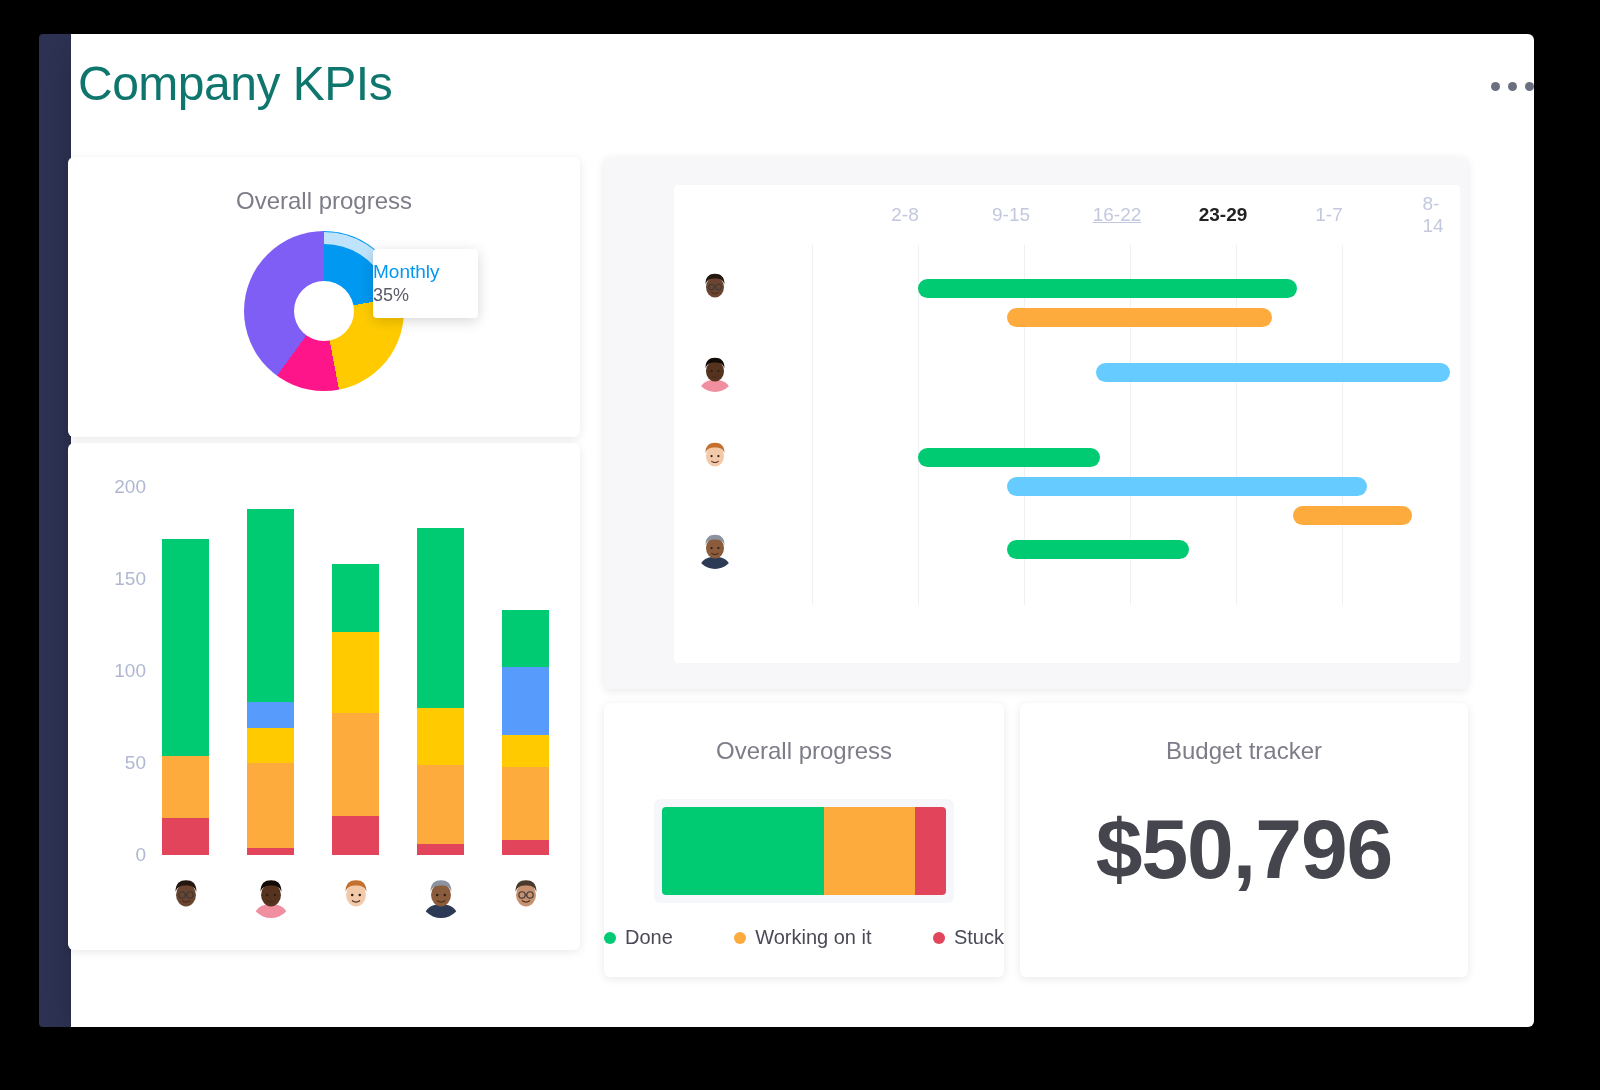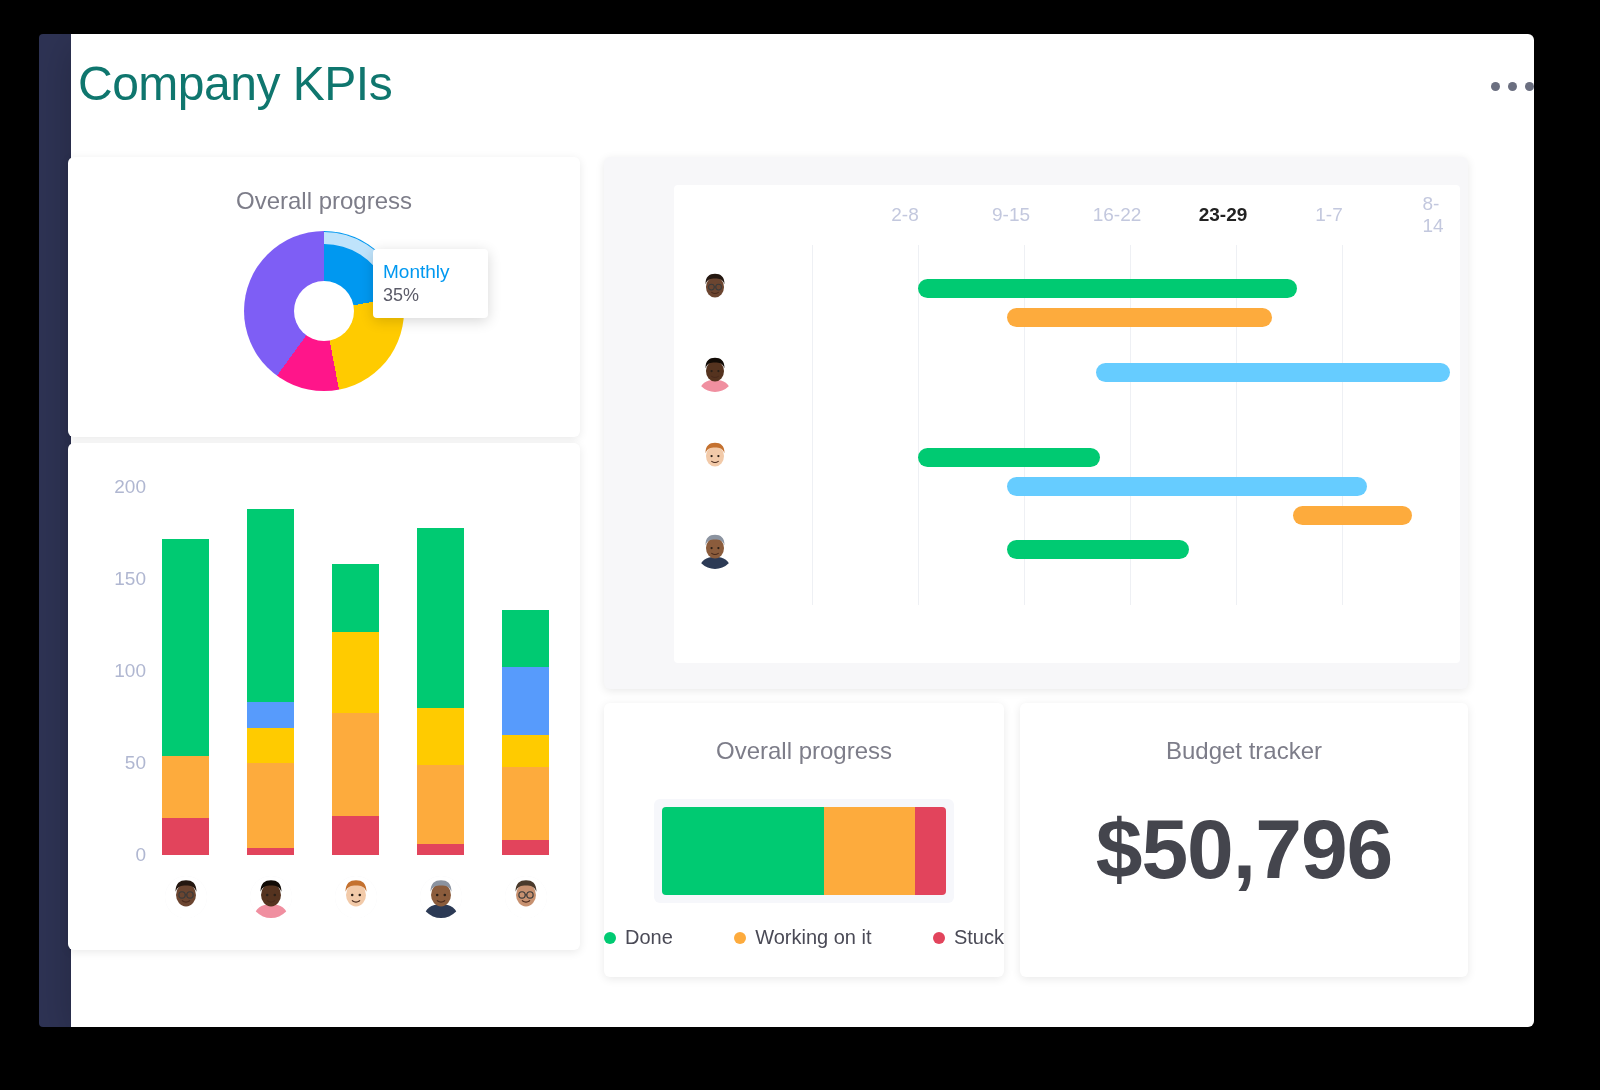--- a/index.html
+++ b/index.html
@@ -65,21 +65,21 @@
     width: 60px; height: 60px; border-radius: 50%; background: #fff;
   }
   .donut-halo {
     position: absolute; left: -5px; top: -5px; width: 170px; height: 170px;
     border-radius: 50%;
   }
   .tooltip {
     position: absolute; left: 129px; top: 18px;
     background: #fff; border-radius: 4px;
     box-shadow: 0 3px 14px rgba(0,0,0,0.16);
-    padding: 12px 38px 12px 10px;
+    padding: 12px 38px 12px 0;
     z-index: 5;
   }
   .tooltip .t-label { color: #0098f0; font-size: 19px; margin-bottom: 2px; }
   .tooltip .t-value { color: #5b5b68; font-size: 18px; }
 
   
   #bar-card { left: 68px; top: 443px; width: 512px; height: 507px; }
   .bar-plot { position: absolute; left: 0; top: 0; width: 512px; height: 507px; }
   .ytick {
     position: absolute; right: 434px;
@@ -286,21 +286,21 @@
           </div>
         </div>
     </div>
   </div>
 
   <div class="card" id="gantt-card">
     <div class="gantt-inner">
       <div class="gantt-head" id="gantt-head">
           <div class="gantt-col-label" style="left: 191px;">2-8</div>
           <div class="gantt-col-label" style="left: 297px;">9-15</div>
-          <div class="gantt-col-label" style="left: 403px;">16-22</div>
+          <div class="gantt-col-label" style="left: 403px; text-decoration: underline;">16-22</div>
           <div class="gantt-col-label active" style="left: 509px;">23-29</div>
           <div class="gantt-col-label" style="left: 615px;">1-7</div>
           <div class="gantt-col-label" style="left: 721px;">8-14</div>
         </div>
       <div class="gantt-grid" id="gantt-grid">
           <div class="gline" style="left: 138px;"></div>
           <div class="gline" style="left: 244px;"></div>
           <div class="gline" style="left: 350px;"></div>
           <div class="gline" style="left: 456px;"></div>
           <div class="gline" style="left: 562px;"></div>

